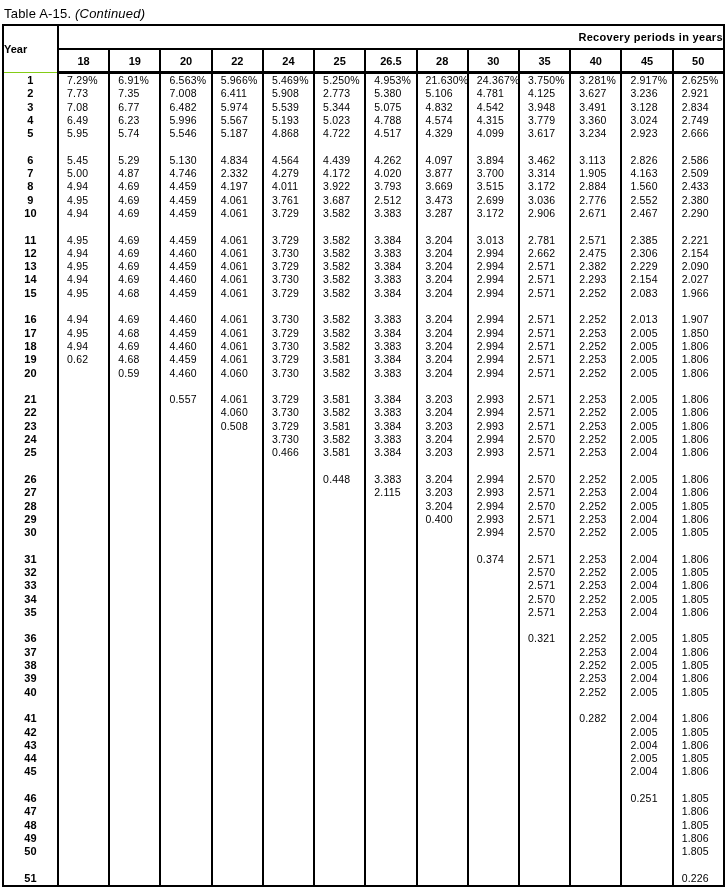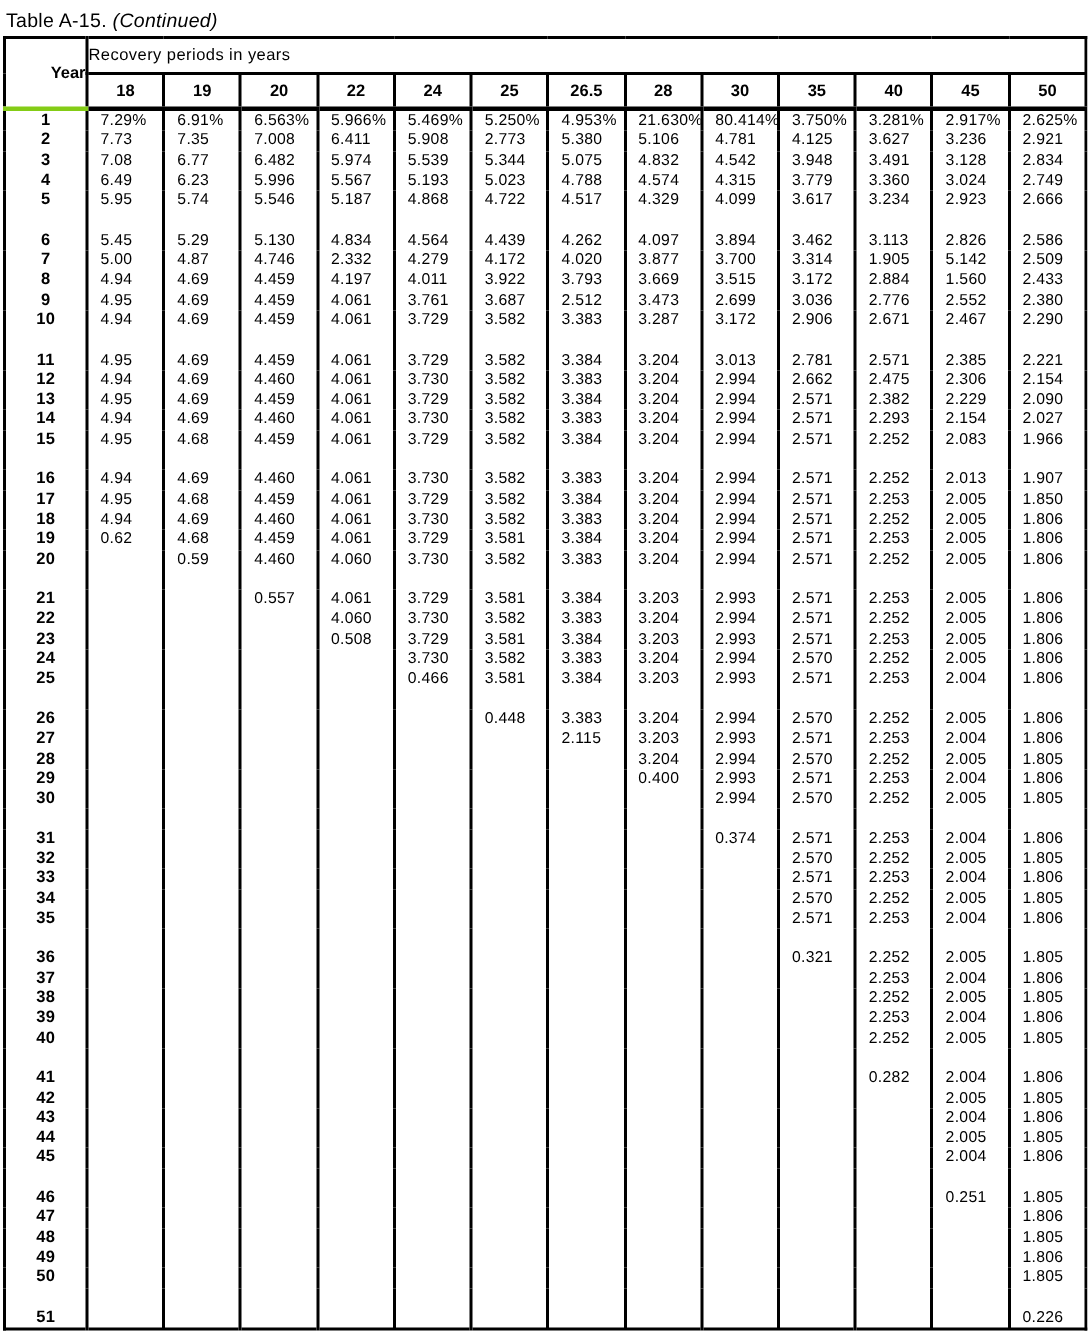--- a/index.html
+++ b/index.html
@@ -26,31 +26,31 @@
   }
   th, td {
     padding: 0;
     margin: 0;
     overflow: hidden;
     white-space: nowrap;
   }
   
   th.year-hd {
     border-right: 2px solid #000;
-    border-bottom: 3px solid #84cc16;
+    border-bottom: 1px solid #84cc16;
     font-size: 11px;
     font-weight: bold;
-    text-align: right;
+    text-align: left;
     vertical-align: middle;
   }
   th.group-hd {
     border-bottom: 2px solid #000;
     font-size: 11px;
-    font-weight: normal;
-    text-align: left;
+    font-weight: bold;
+    text-align: right;
     height: 22px;
     letter-spacing: 0.3px;
   }
   tr.colnum-row th {
     border-left: 2px solid #000;
     border-bottom: 3px solid #000;
     font-size: 11px;
     font-weight: bold;
     text-align: center;
     height: 21px;
@@ -124,21 +124,21 @@
         <tr>
           <td class="year-cell">1</td>
           <td class="val-cell">7.29%</td>
           <td class="val-cell">6.91%</td>
           <td class="val-cell">6.563%</td>
           <td class="val-cell">5.966%</td>
           <td class="val-cell">5.469%</td>
           <td class="val-cell">5.250%</td>
           <td class="val-cell">4.953%</td>
           <td class="val-cell">21.630%</td>
-          <td class="val-cell">80.414%</td>
+          <td class="val-cell">24.367%</td>
           <td class="val-cell">3.750%</td>
           <td class="val-cell">3.281%</td>
           <td class="val-cell">2.917%</td>
           <td class="val-cell">2.625%</td>
         </tr>
         <tr>
           <td class="year-cell">2</td>
           <td class="val-cell">7.73</td>
           <td class="val-cell">7.35</td>
           <td class="val-cell">7.008</td>
@@ -239,21 +239,21 @@
           <td class="val-cell">4.87</td>
           <td class="val-cell">4.746</td>
           <td class="val-cell">2.332</td>
           <td class="val-cell">4.279</td>
           <td class="val-cell">4.172</td>
           <td class="val-cell">4.020</td>
           <td class="val-cell">3.877</td>
           <td class="val-cell">3.700</td>
           <td class="val-cell">3.314</td>
           <td class="val-cell">1.905</td>
-          <td class="val-cell">5.142</td>
+          <td class="val-cell">4.163</td>
           <td class="val-cell">2.509</td>
         </tr>
         <tr>
           <td class="year-cell">8</td>
           <td class="val-cell">4.94</td>
           <td class="val-cell">4.69</td>
           <td class="val-cell">4.459</td>
           <td class="val-cell">4.197</td>
           <td class="val-cell">4.011</td>
           <td class="val-cell">3.922</td>

